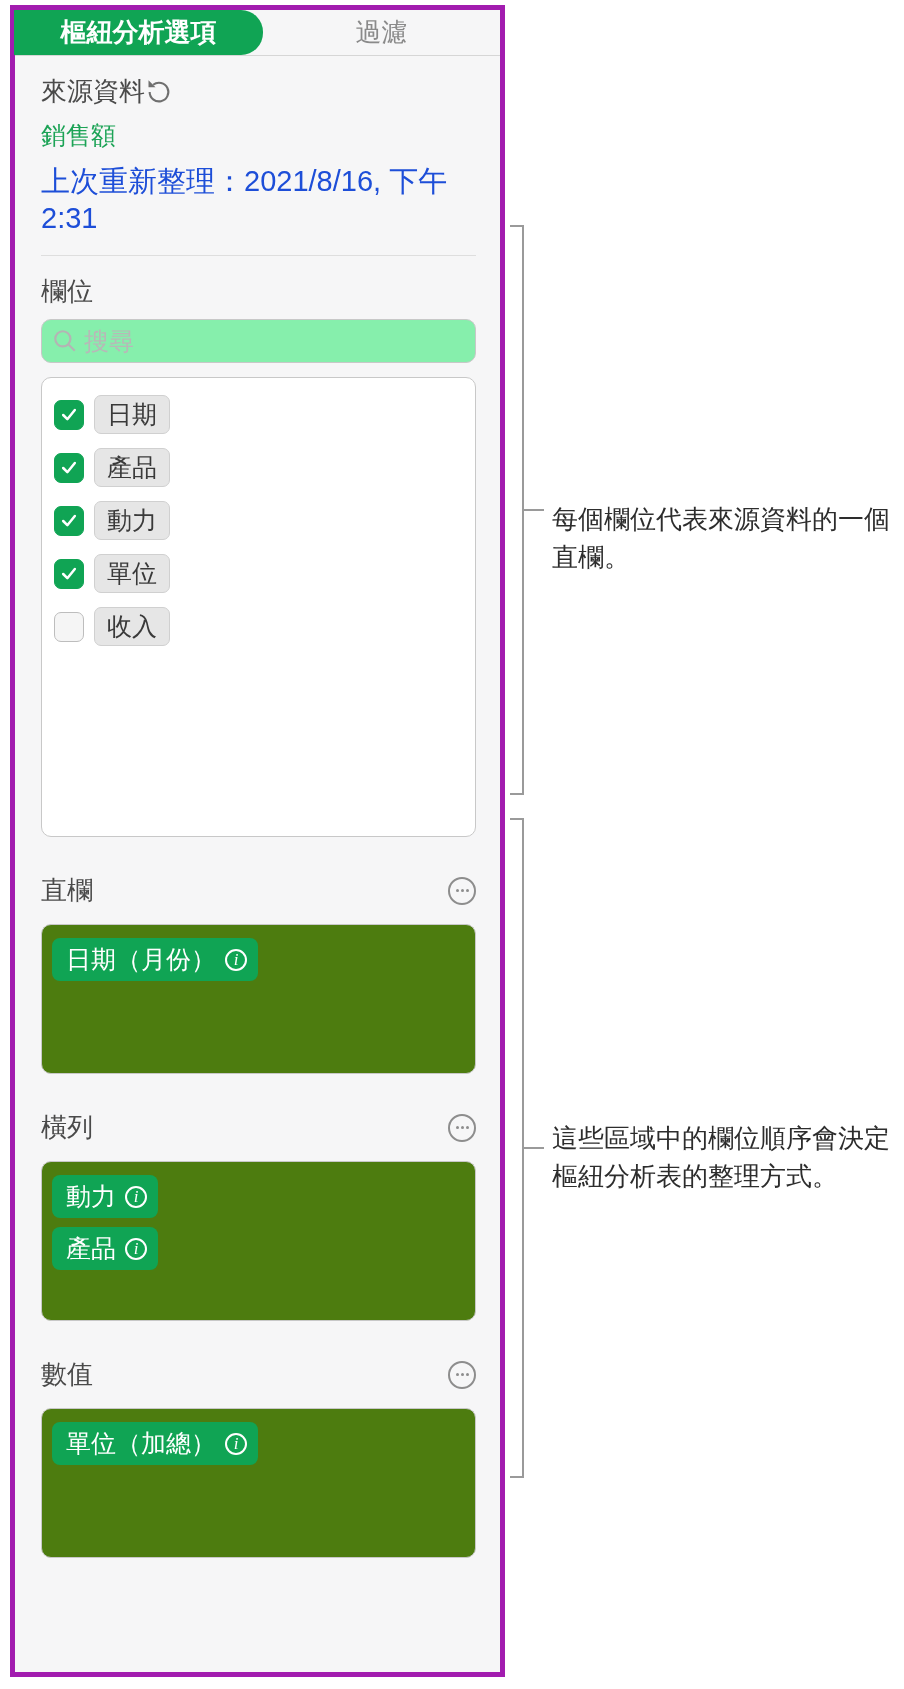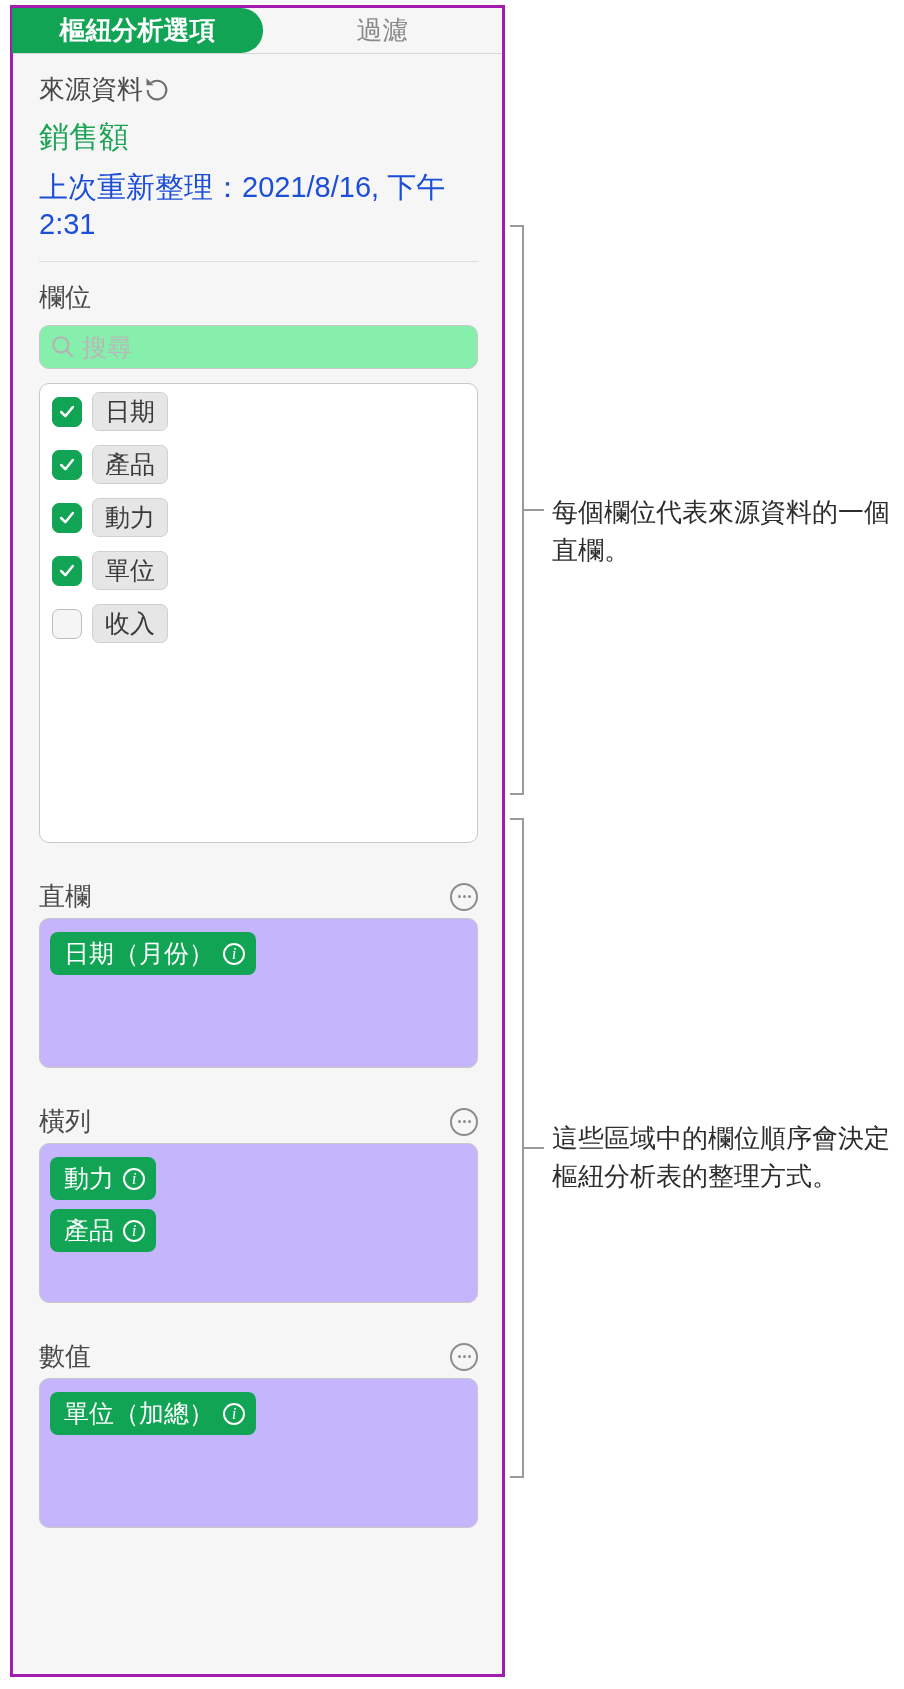--- a/index.html
+++ b/index.html
@@ -11,21 +11,21 @@
     position: relative;
     overflow: hidden;
   }
   .panel {
     position: absolute;
     left: 10px;
     top: 5px;
     width: 495px;
     height: 1672px;
     background: #f6f6f7;
-    border: 3px solid #a21caf;
+    border: 5px solid #a21caf;
   }
   .tabbar {
     display: flex;
     align-items: center;
     border-bottom: 1px solid #d6d6d6;
     height: 46px;
   }
   .tab {
     flex: 1;
     text-align: center;
@@ -51,21 +51,21 @@
   .src-header {
     display: flex;
     justify-content: flex-start;
     align-items: center;
   }
   .src-title {
     font-size: 26px;
     color: #4a4a4a;
   }
   .refresh-icon { width: 28px; height: 28px; cursor: pointer; }
-  .src-name { color: #1ca356; font-size: 30px; margin-top: 10px; }
+  .src-name { color: #1ca356; font-size: 25px; margin-top: 10px; }
   .src-time { color: #1d4ed8; font-size: 29px; margin-top: 10px; }
   .hr { border: none; border-top: 1px solid #dedede; margin: 20px 0 0 0; }
 
   .label-row {
     display: flex; justify-content: space-between; align-items: center;
     margin-top: 32px;
   }
   .section-label { font-size: 26px; color: #4a4a4a; }
   .more-btn {
     width: 28px; height: 28px; border: 2px solid #8d8d8d; border-radius: 50%;
@@ -88,21 +88,21 @@
     border: none; outline: none; font-size: 25px; color: #5a5a5a;
     background: transparent; flex: 1;
   }
   .search-input::placeholder { color: #b8b8b8; }
 
   .fields-box {
     margin-top: 14px;
     background: #fff;
     border: 1px solid #c8c8c8;
     border-radius: 10px;
-    padding: 1px 10px;
+    padding: 10px 10px;
     height: 460px;
     overflow: auto;
   }
   .field-row {
     display: flex; align-items: center;
     padding: 7px 2px;
   }
   .checkbox {
     width: 30px; height: 30px; border-radius: 7px;
     border: 1px solid #bdbdbd; background: #f5f5f5;
@@ -119,22 +119,22 @@
     background: #e6e6e6;
     border: 1px solid #d0d0d0;
     border-radius: 7px;
     padding: 2px 12px;
     font-size: 25px;
     color: #3a3a3a;
     cursor: grab;
   }
 
   .zone-box {
-    margin-top: 4px;
-    background: #c4b5fd;
+    margin-top: 16px;
+    background: #4d7c0f;
     border: 1px solid #c8c8c8;
     border-radius: 10px;
     padding: 10px 10px;
     min-height: 150px;
   }
   .zone-box.tall { min-height: 160px; }
   .zone-pill {
     display: inline-flex; align-items: center;
     background: #10a454; color: #fff;
     border-radius: 8px;
@@ -298,20 +298,20 @@
             <text x="12" y="17" text-anchor="middle">i</text>
           </svg>
         </div><br></div>
   </div>
 
 </div>
 
 <div class="callout" style="left:510px; top:225px; width:380px; height:570px;">
   <div class="bracket" style="left:0; top:0; width:14px; height:570px;"></div>
   <div class="tick" style="left:14px; top:284px;"></div>
-  <div class="callout-text" style="position:absolute; left:42px; top:269px; width:340px;font-family:Liberation Serif, serif;">每個欄位代表來源資料的一個直欄。</div>
+  <div class="callout-text" style="position:absolute; left:42px; top:276px; width:340px;font-family:Liberation Serif, serif;">每個欄位代表來源資料的一個直欄。</div>
 </div>
 
 <div class="callout" style="left:510px; top:818px; width:380px; height:660px;">
   <div class="bracket" style="left:0; top:0; width:14px; height:660px;"></div>
   <div class="tick" style="left:14px; top:329px;"></div>
   <div class="callout-text" style="position:absolute; left:42px; top:290px; width:340px;margin-top:12px;">這些區域中的欄位順序會決定樞紐分析表的整理方式。</div>
 </div>
 
 </body></html>

